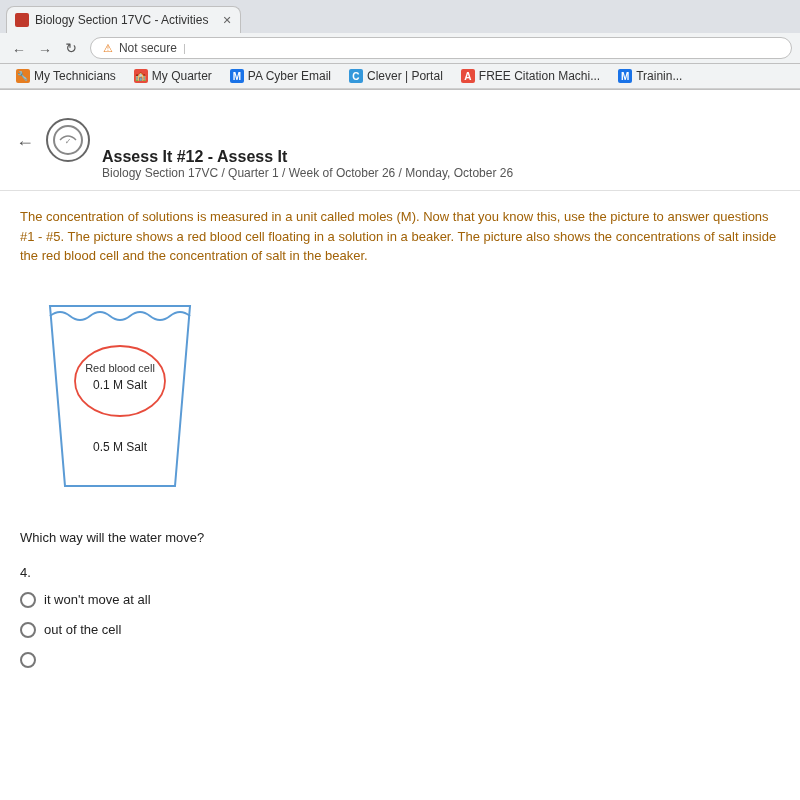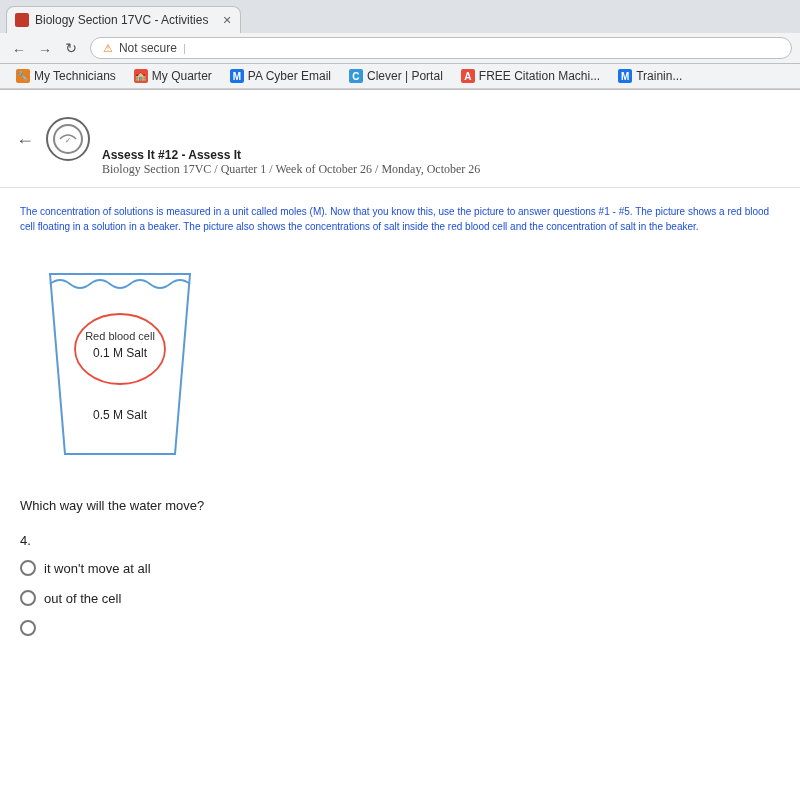--- a/index.html
+++ b/index.html
@@ -165,44 +165,43 @@
       border-radius: 50%;
       border: 2px solid #666;
       display: flex;
       align-items: center;
       justify-content: center;
       position: relative;
       background: white;
     }
 
     .header-text h1 {
-      font-size: 12px;
+      font-size: 16px;
       font-weight: bold;
       color: #222;
       margin-top: 48px;
     }
 
     .header-text p {
       font-size: 12px;
       color: #555;
-      font-family: Liberation Serif, serif;
     }
 
     
     .main-content {
       background: white;
       padding: 16px 20px;
       overflow-y: auto;
       height: calc(800px - 130px);
     }
 
     .intro-text {
-      font-size: 10px;
+      font-size: 13px;
       line-height: 1.5;
-      color: #1d4ed8;
+      color: #a16207;
       margin-bottom: 20px;
       font-weight: 500;
     }
 
     
     .beaker-container {
       display: flex;
       justify-content: flex-start;
       margin: 10px 0 24px 0;
     }

